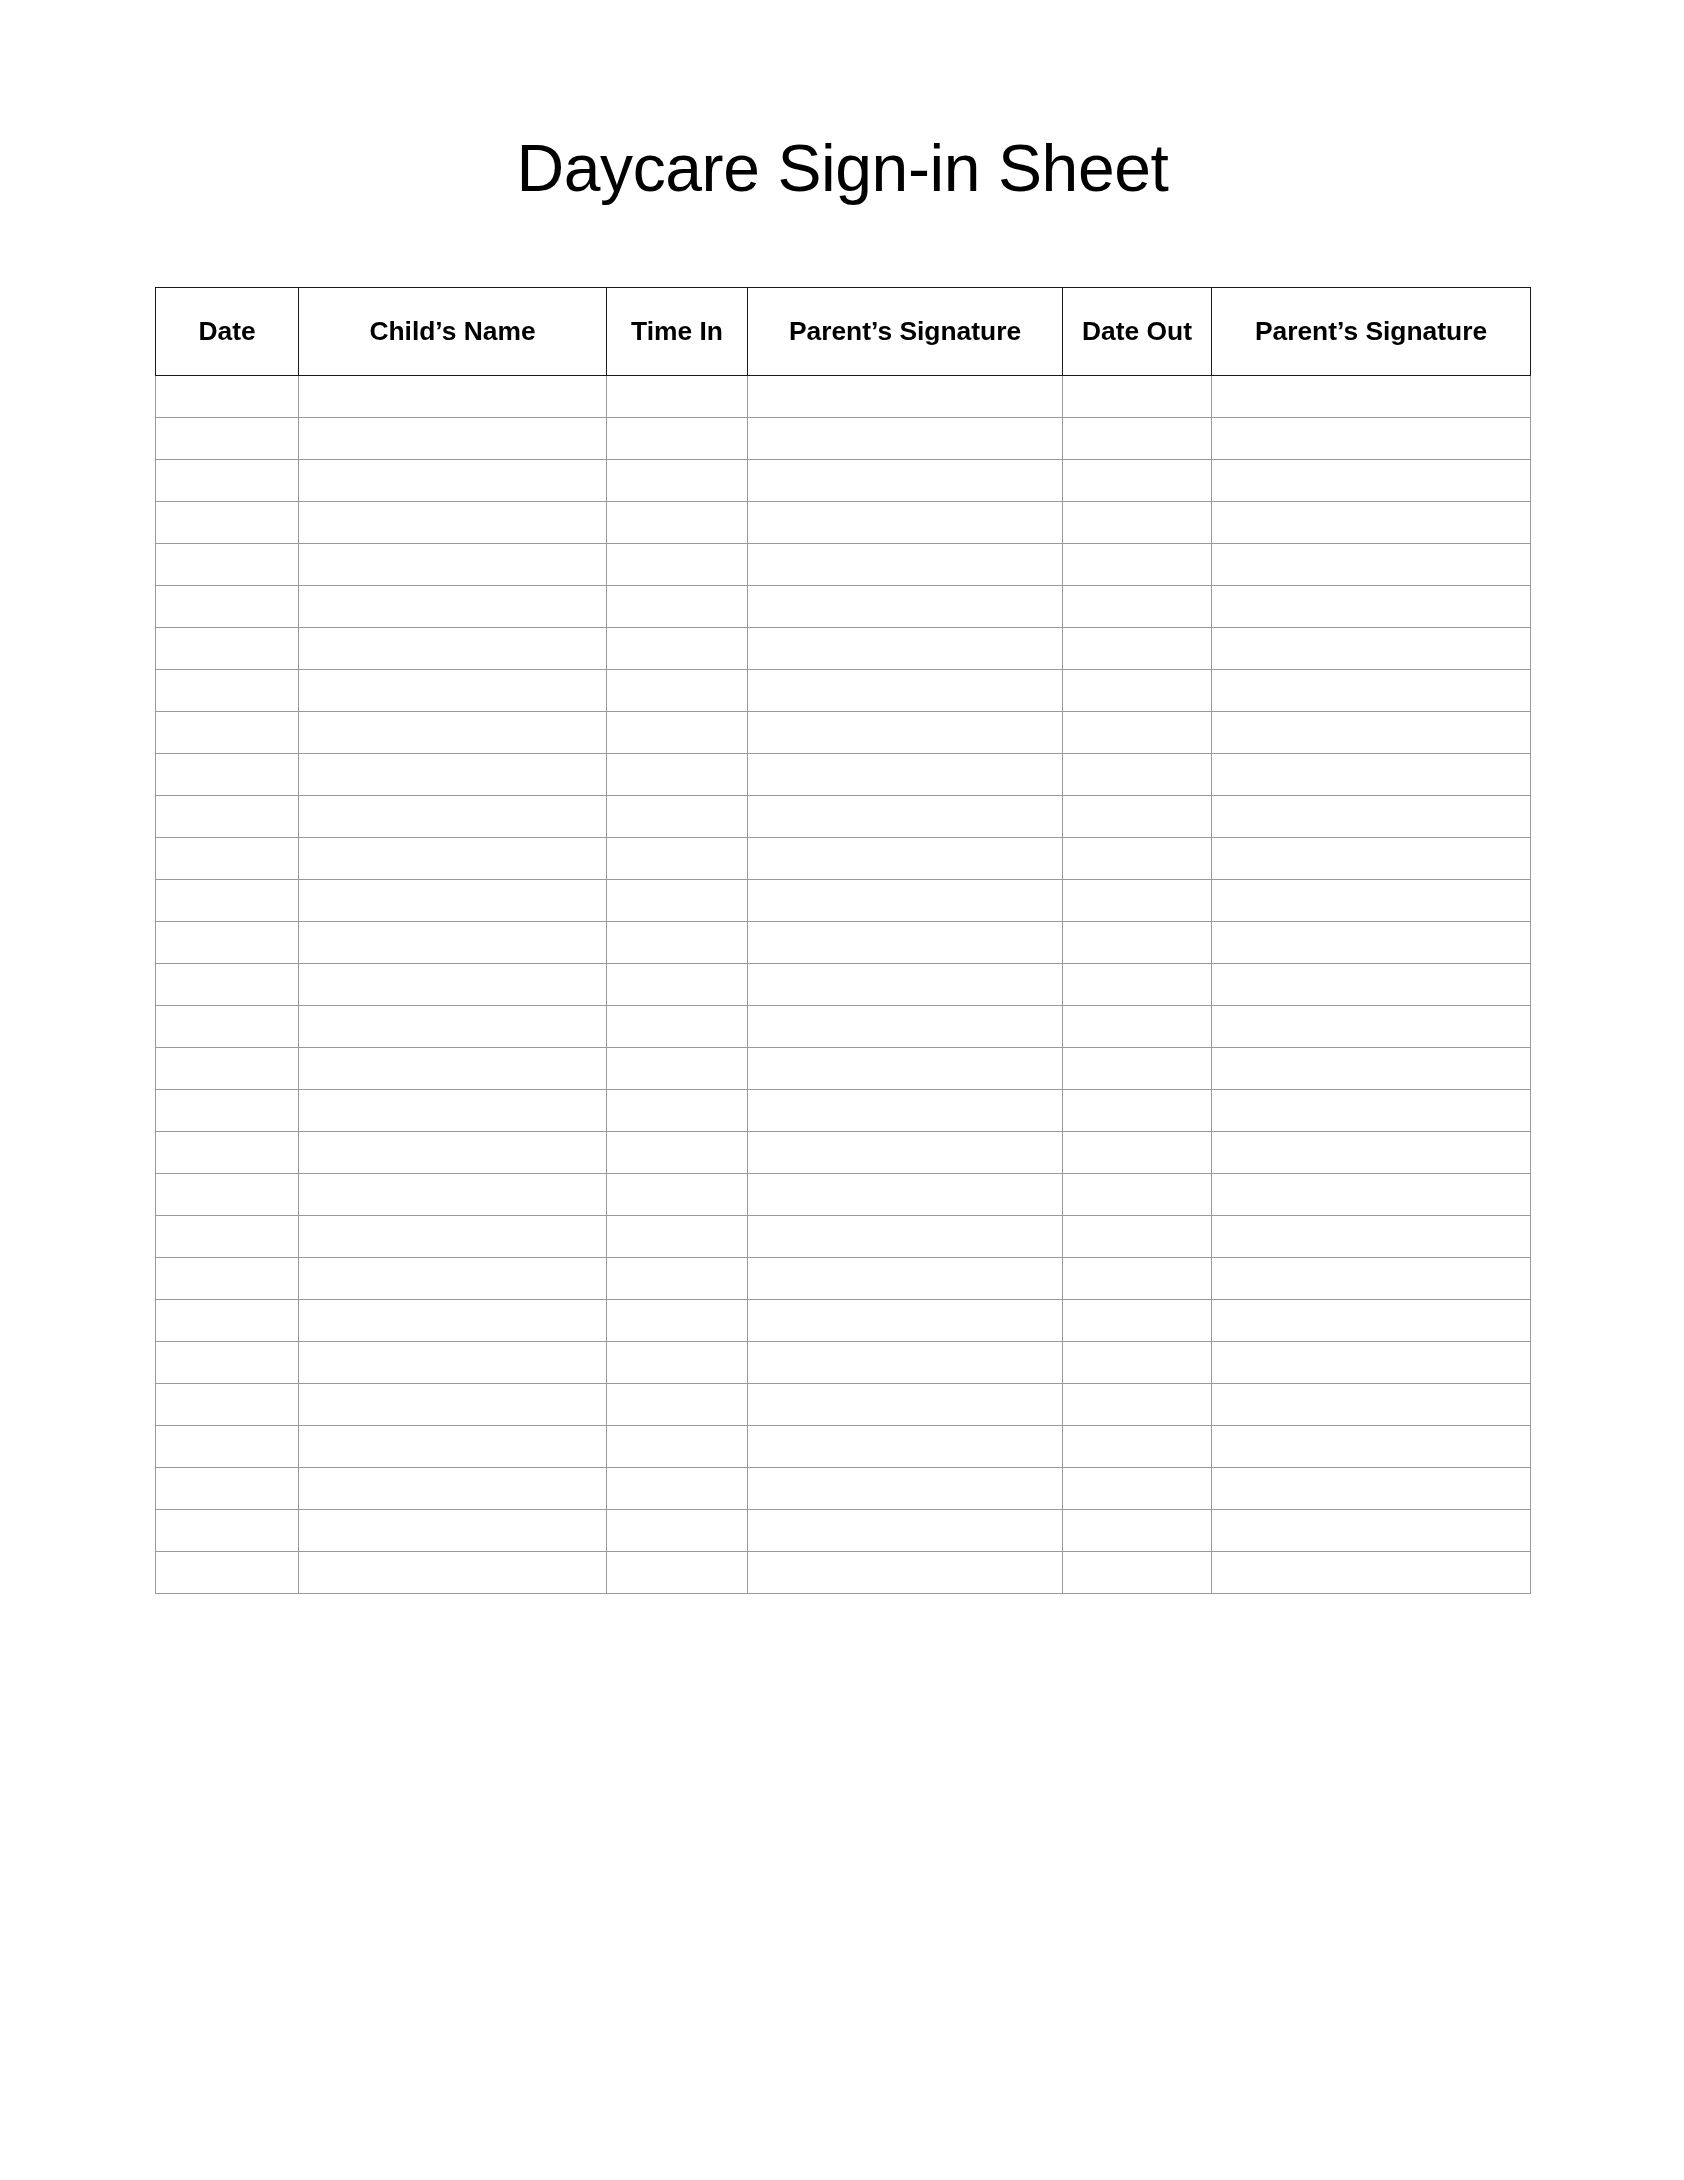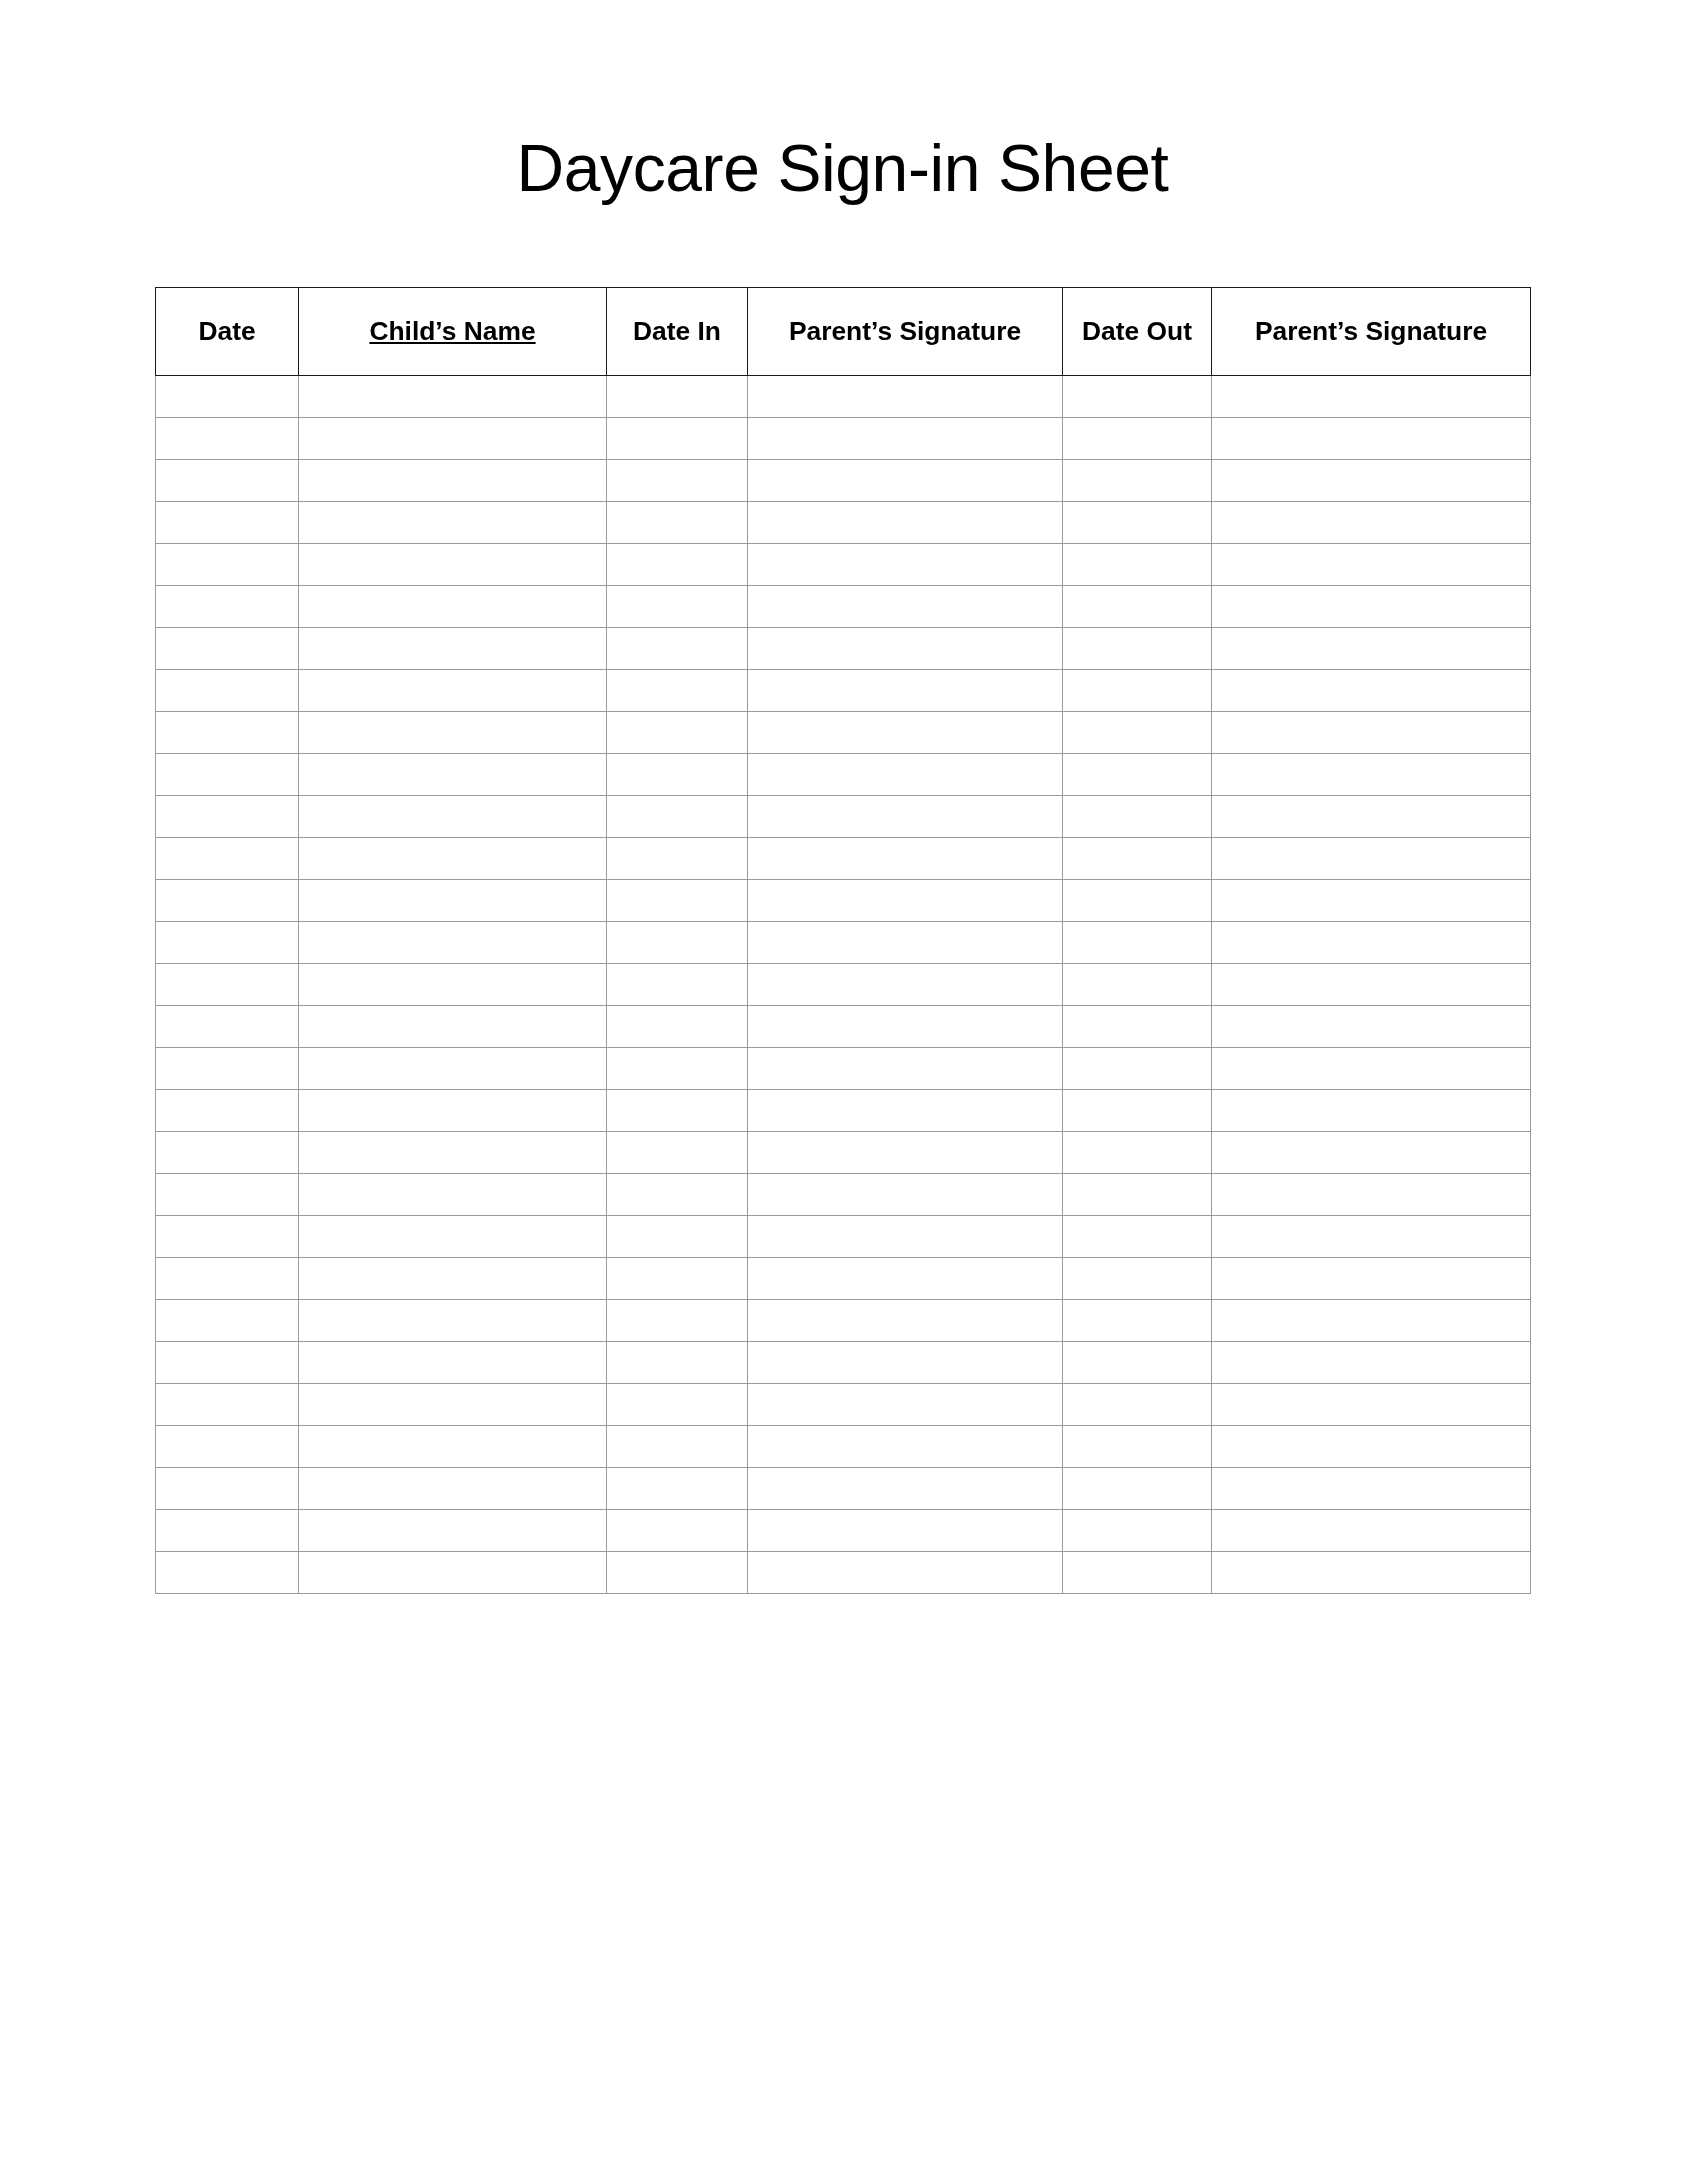--- a/index.html
+++ b/index.html
@@ -62,21 +62,21 @@
     vertical-align: middle;
     line-height: 1.22;
     padding: 1.7px 3.4px;
     box-sizing: border-box;
   }
   table.signin tbody td {
     height: 41px;
   }
   
   .col-date      { width: 143px; }
-  .col-child     { width: 308px; text-decoration: underline; }
+  .col-child     { width: 308px; }
   .col-timein    { width: 141px; }
   .col-sig1      { width: 315px; }
   .col-timeout   { width: 149px; }
   .col-sig2      { width: 319px; }
 
   tbody tr td:first-child { border-left: 0.9px solid #9a9a9a; }
   tbody tr:last-child td { border-bottom: 0.9px solid #9a9a9a; }
 
   .footer {
     position: absolute;
@@ -92,21 +92,21 @@
 <div class="page">
 
   <div class="doc-title">Daycare Sign-in Sheet</div>
 
   <div class="table-wrap">
     <table class="signin">
       <thead>
         <tr>
           <th class="col-date">Date</th>
           <th class="col-child">Child’s Name</th>
-          <th class="col-timein">Date In</th>
+          <th class="col-timein">Time In</th>
           <th class="col-sig1">Parent’s Signature</th>
           <th class="col-timeout">Date Out</th>
           <th class="col-sig2">Parent’s Signature</th>
         </tr>
       </thead>
       <tbody id="table-body">
           <tr>
             <td class="col-date"></td>
             <td class="col-child"></td>
             <td class="col-timein"></td>

